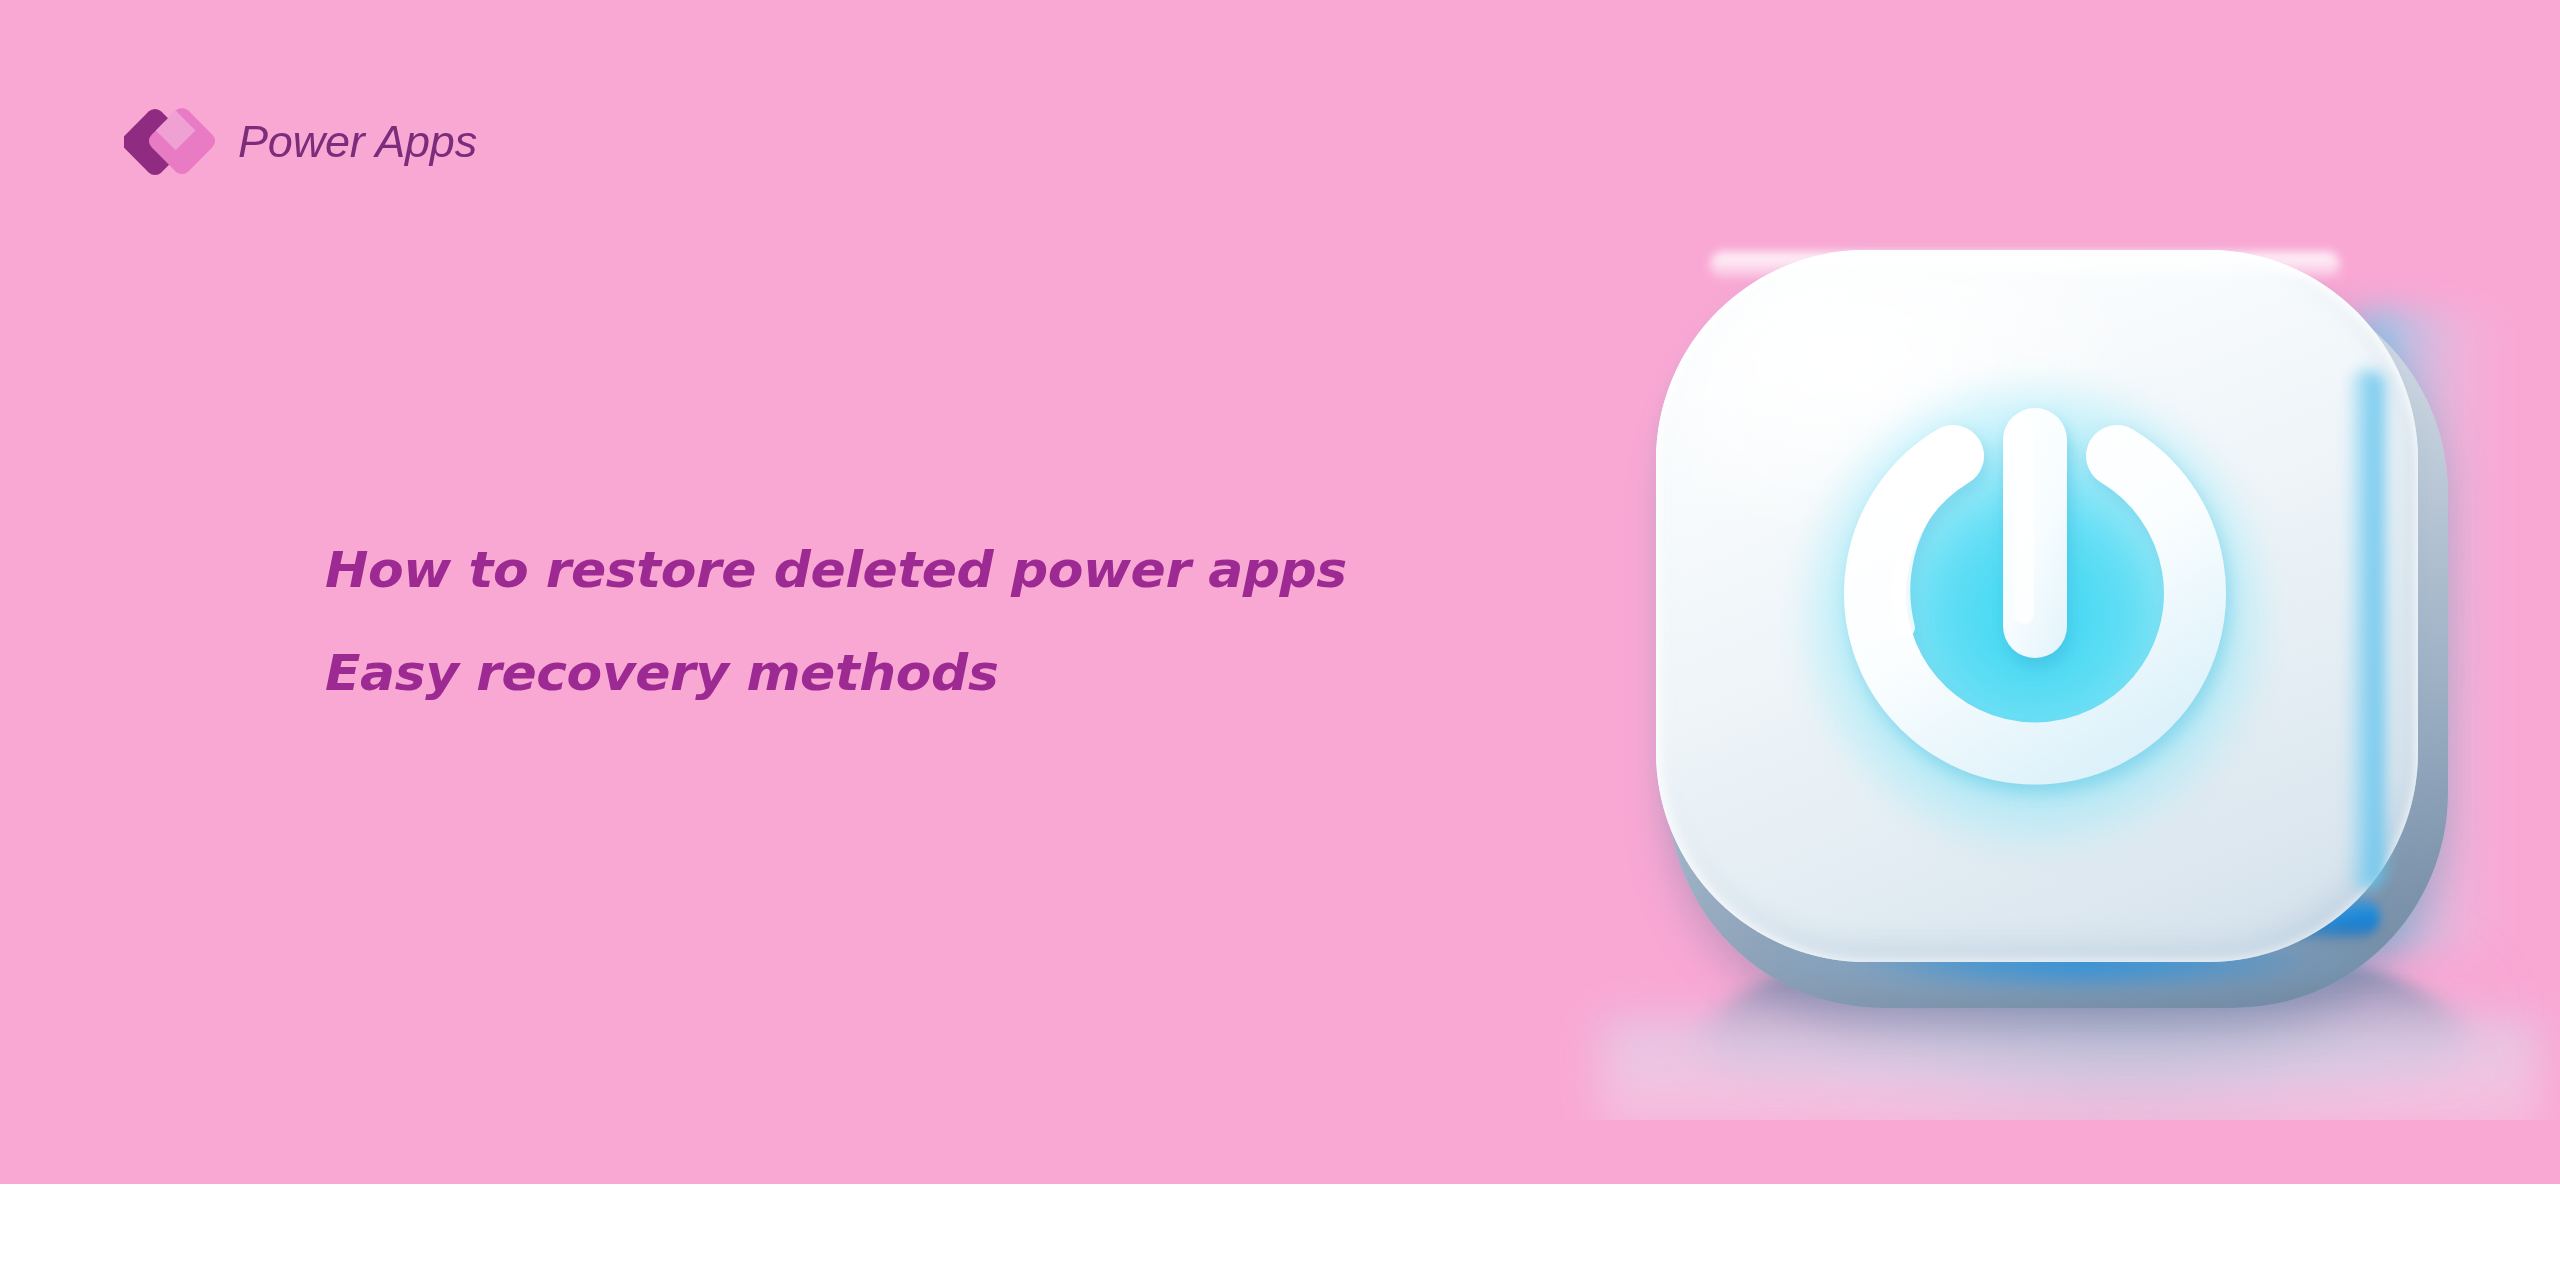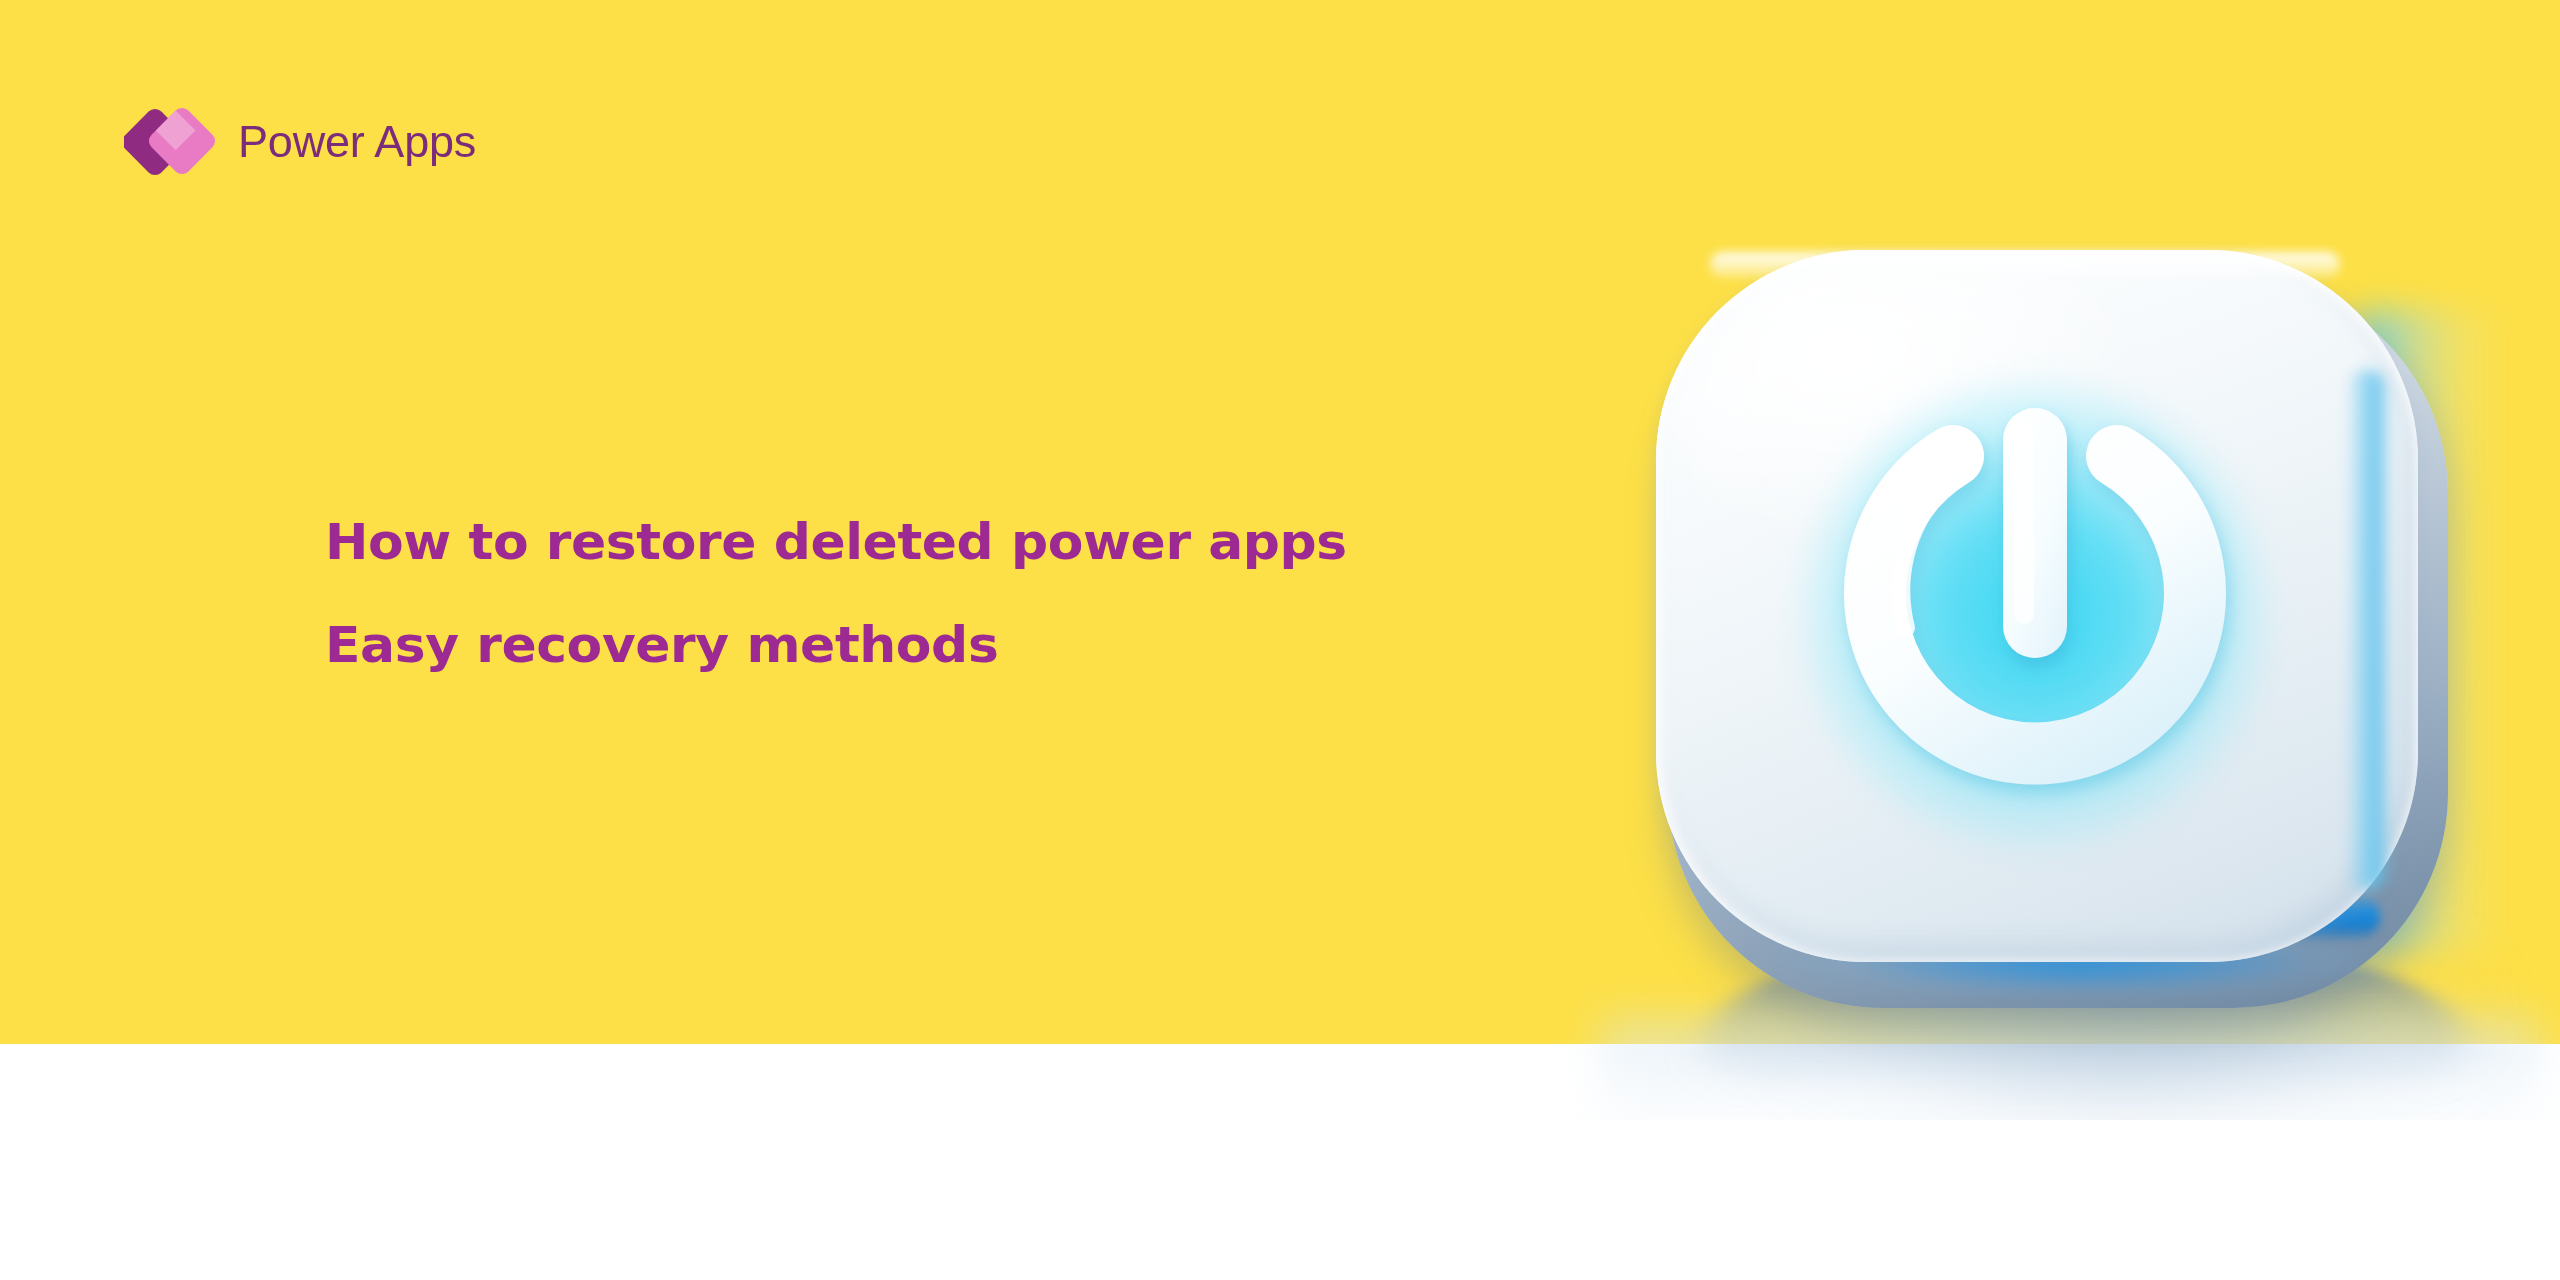--- a/index.html
+++ b/index.html
@@ -11,22 +11,23 @@
   body {
     width: 2560px;
     height: 1280px;
     overflow: hidden;
     font-family: "Liberation Sans", "DejaVu Sans", sans-serif;
   }
 
   .banner {
     position: relative;
     width: 2560px;
-    height: 1044px;
-    background: #fde047;
+    height: 1184px;
+    background: #f9a8d4;
+    font-style: italic;
   }
 
   
   .brand {
     position: absolute;
     left: 124px;
     top: 95px;
     display: flex;
     align-items: center;
     gap: 22px;
@@ -46,21 +47,21 @@
     letter-spacing: -0.2px;
     color: #7B2C7B;
     line-height: 1;
     white-space: nowrap;
   }
 
   
   .headline {
     position: absolute;
     left: 325px;
-    top: 518px;
+    top: 546px;
     width: 1100px;
   }
   .headline-line {
     font-family: "DejaVu Sans", "Liberation Sans", sans-serif;
     font-weight: bold;
     font-size: 49px;
     letter-spacing: -0.4px;
     color: #9C2A92;
     line-height: 1.0;
     white-space: nowrap;

